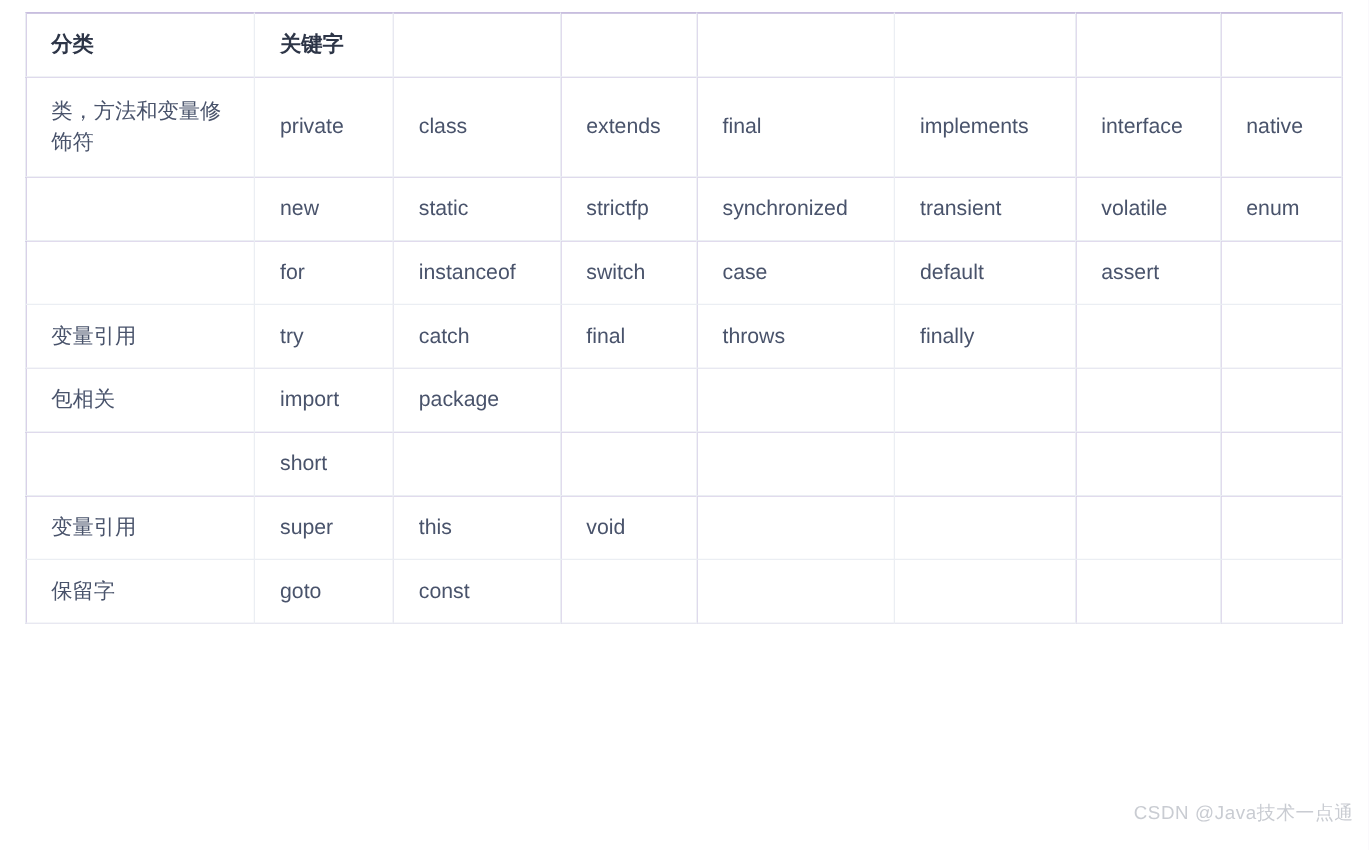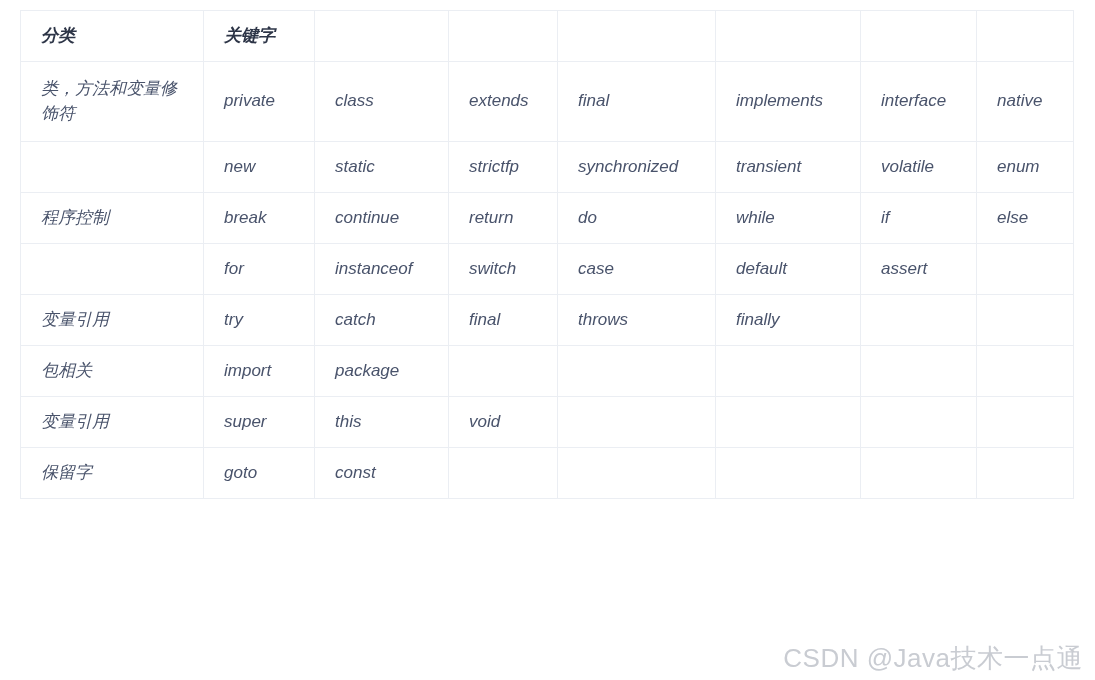--- a/index.html
+++ b/index.html
@@ -25,21 +25,20 @@
     left: 20px;
     top: 10px;
     width: 1053px;
   }
 
   table.kw-table {
     border-collapse: collapse;
     table-layout: fixed;
     width: 1053px;
     background: #4c1d95;
-    font-style: italic;
   }
 
   table.kw-table col.c0 { width: 183px; }
   table.kw-table col.c1 { width: 111px; }
   table.kw-table col.c2 { width: 134px; }
   table.kw-table col.c3 { width: 109px; }
   table.kw-table col.c4 { width: 158px; }
   table.kw-table col.c5 { width: 145px; }
   table.kw-table col.c6 { width: 116px; }
   table.kw-table col.c7 { width: 97px; }
@@ -71,22 +70,22 @@
 
   
   table.kw-table td.cat {
     color: #49536b;
   }
 
   
   #watermark {
     position: absolute;
     right: 12px;
-    bottom: 4px;
-    font-size: 26px;
+    bottom: 20px;
+    font-size: 15px;
     color: #c9ccd2;
     letter-spacing: 0.5px;
     font-family: "Liberation Sans", "DejaVu Sans", sans-serif;
     white-space: nowrap;
     pointer-events: none;
   }
 </style>
 </head>
 <body>
 
@@ -134,30 +133,20 @@
           <td class="cat"></td>
           <td>new</td>
           <td>static</td>
           <td>strictfp</td>
           <td>synchronized</td>
           <td>transient</td>
           <td>volatile</td>
           <td>enum</td>
         </tr>
 
-        <tr class="row-normal">
-          <td class="cat">程序控制</td>
-          <td>break</td>
-          <td>continue</td>
-          <td>return</td>
-          <td>do</td>
-          <td>while</td>
-          <td>if</td>
-          <td>else</td>
-        </tr>
 
         <tr class="row-normal">
           <td class="cat"></td>
           <td>for</td>
           <td>instanceof</td>
           <td>switch</td>
           <td>case</td>
           <td>default</td>
           <td>assert</td>
           <td></td>
@@ -179,20 +168,30 @@
           <td>import</td>
           <td>package</td>
           <td></td>
           <td></td>
           <td></td>
           <td></td>
           <td></td>
         </tr>
 
 
+        <tr class="row-normal">
+          <td class="cat"></td>
+          <td>short</td>
+          <td></td>
+          <td></td>
+          <td></td>
+          <td></td>
+          <td></td>
+          <td></td>
+        </tr>
 
         <tr class="row-normal">
           <td class="cat">变量引用</td>
           <td>super</td>
           <td>this</td>
           <td>void</td>
           <td></td>
           <td></td>
           <td></td>
           <td></td>

